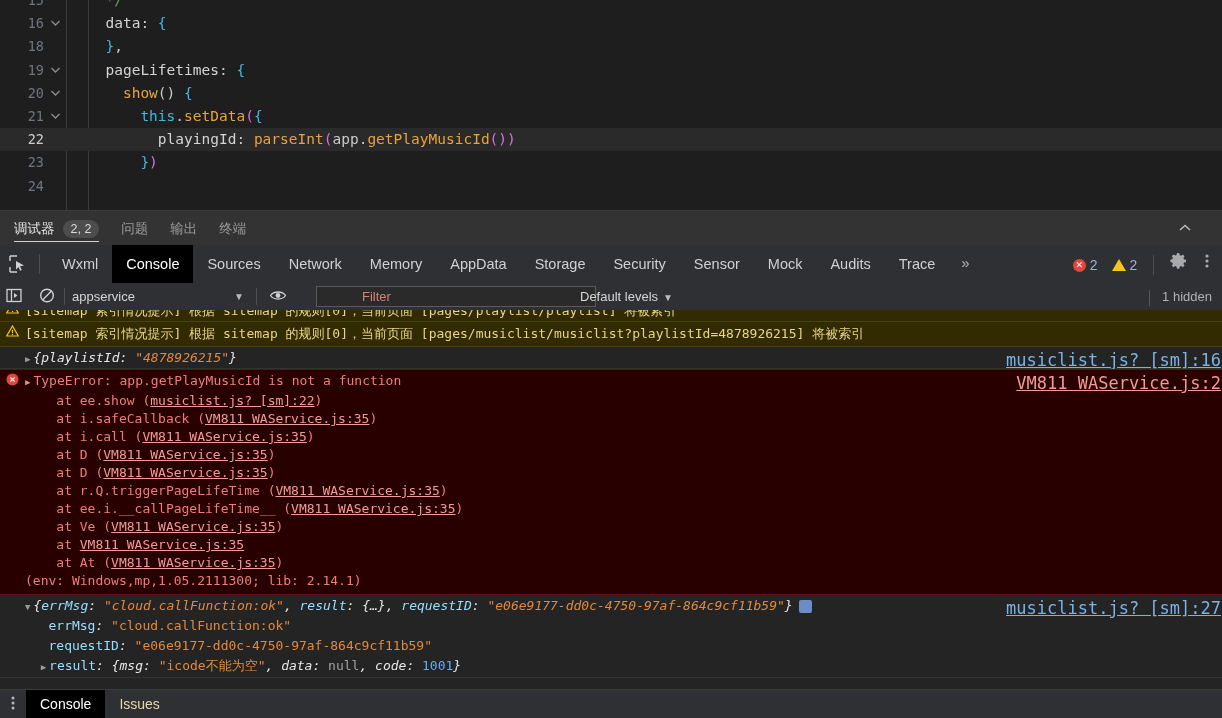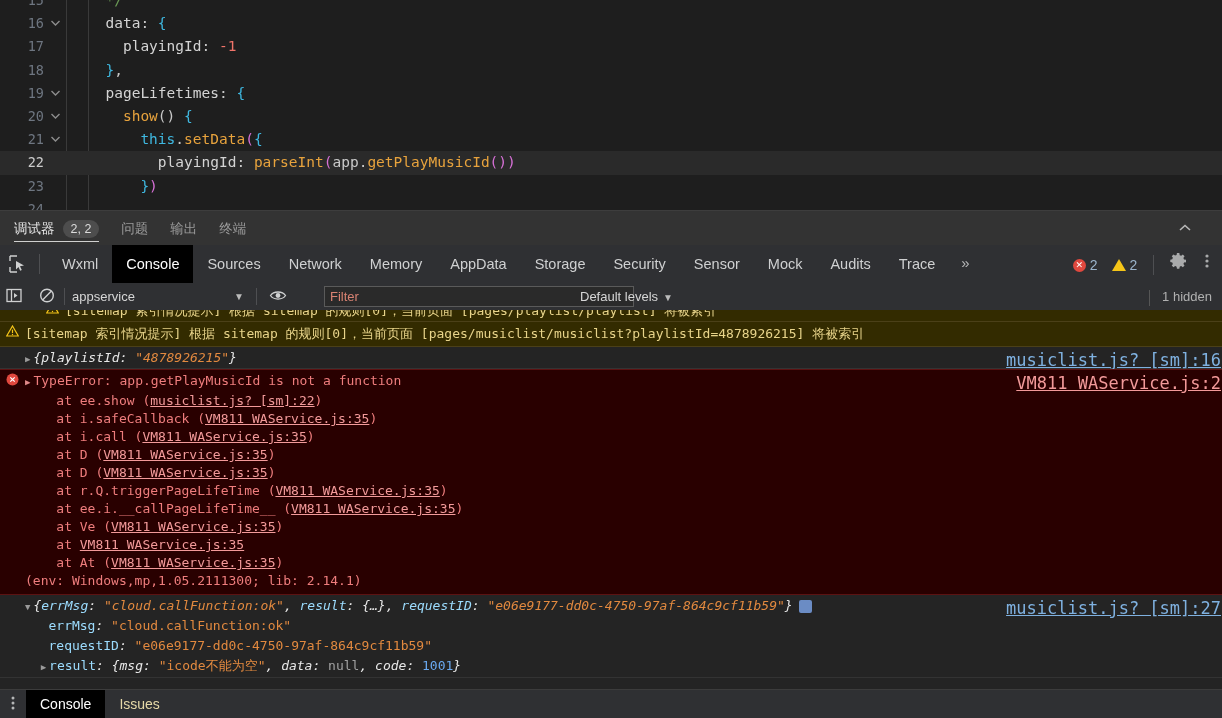--- a/index.html
+++ b/index.html
@@ -123,22 +123,22 @@
     background: #2f3033; border-bottom: 1px solid #3c3c3c;
   }
   .ct-ico { position: absolute; top: 4px; width: 20px; height: 19px; cursor: pointer; }
   .ct-vsep { position: absolute; top: 5px; width: 1px; height: 17px; background: #4e4f52; }
   .ct-select {
     position: absolute; left: 72px; top: 3px; width: 180px; height: 21px;
     color: #d6d6d6; font-size: 13px; line-height: 21px; cursor: pointer;
   }
   .ct-select .caret { position: absolute; right: 8px; top: 0; font-size: 10px; color: #bbb; }
   .ct-filter {
-    position: absolute; left: 324px; top: 3px; width: 310px; height: 21px;
-    background: #2a2a2a; border: 1px solid #5a5a5a; box-sizing: border-box;
+    position: absolute; left: 316px; top: 3px; width: 280px; height: 21px;
+    background: #2a2a2a; border: 1px solid #5a5a5a; box-sizing: border-box; padding-left: 40px;
   }
   .ct-filter input {
     width: 100%; height: 100%; box-sizing: border-box; background: transparent;
     border: none; outline: none; color: #d6d6d6; font-size: 13px;
     padding: 0 5px; font-family: "Liberation Sans", sans-serif;
   }
   .ct-filter input::placeholder { color: #d88272; opacity: 1; }
   .ct-levels {
     position: absolute; left: 580px; top: 3px; height: 21px; line-height: 21px;
     color: #d6d6d6; font-size: 13px; cursor: pointer;
@@ -220,21 +220,20 @@
 <div class="app">
 
   <div class="editor">
     <div class="gut-rule" style="left:66px;"></div>
     <div class="gut-rule" style="left:88px;"></div>
     <div id="editor-lines">
         <div class="code-line" style="margin-top: -11px;"><span class="ln">15</span><span class="fold"></span><span class="codetext"><span class="tok-comment">  */</span></span></div>
         <div class="code-line"><span class="ln">16</span><span class="fold"><svg width="11" height="8" viewBox="0 0 11 8">
               <polyline points="1.5,2 5.5,6 9.5,2" fill="none" stroke="#8d8d8d" stroke-width="1.4"></polyline>
             </svg></span><span class="codetext"><span class="tok-prop">  data</span><span class="tok-plain">: </span><span class="tok-punct">{</span></span></div>
-        <div class="code-line"><span class="ln">17</span><span class="fold"></span><span class="codetext"><span class="tok-prop">    playingId</span><span class="tok-plain">: </span><span class="tok-num">-1</span></span></div>
         <div class="code-line"><span class="ln">18</span><span class="fold"></span><span class="codetext"><span class="tok-punct">  }</span><span class="tok-plain">,</span></span></div>
         <div class="code-line"><span class="ln">19</span><span class="fold"><svg width="11" height="8" viewBox="0 0 11 8">
               <polyline points="1.5,2 5.5,6 9.5,2" fill="none" stroke="#8d8d8d" stroke-width="1.4"></polyline>
             </svg></span><span class="codetext"><span class="tok-prop">  pageLifetimes</span><span class="tok-plain">: </span><span class="tok-punct">{</span></span></div>
         <div class="code-line"><span class="ln">20</span><span class="fold"><svg width="11" height="8" viewBox="0 0 11 8">
               <polyline points="1.5,2 5.5,6 9.5,2" fill="none" stroke="#8d8d8d" stroke-width="1.4"></polyline>
             </svg></span><span class="codetext"><span class="tok-meth">    show</span><span class="tok-plain">() </span><span class="tok-punct">{</span></span></div>
         <div class="code-line"><span class="ln">21</span><span class="fold"><svg width="11" height="8" viewBox="0 0 11 8">
               <polyline points="1.5,2 5.5,6 9.5,2" fill="none" stroke="#8d8d8d" stroke-width="1.4"></polyline>
             </svg></span><span class="codetext"><span class="tok-this">      this</span><span class="tok-plain">.</span><span class="tok-meth">setData</span><span class="tok-paren">(</span><span class="tok-punct">{</span></span></div>
@@ -333,21 +332,21 @@
     <div class="ct-levels">
       <span>Default levels</span><span class="caret">▼</span>
     </div>
     <div class="ct-hidden">
       <span class="bar"></span><span>1 hidden</span>
     </div>
   </div>
 
   <div class="console" id="console-host">
       <div class="msg warn" style="height: 12px; overflow: hidden;">
-        <div class="row" style="white-space: nowrap; margin-top: -11px; margin-left: 40px;"><span class="gut ico"><svg width="13" height="12" viewBox="0 0 13 12">
+        <div class="row" style="white-space: nowrap; margin-top: -11px;"><span class="gut ico"><svg width="13" height="12" viewBox="0 0 13 12">
               <path d="M6.5 1 L12.3 11 L0.7 11 Z" fill="none" stroke="#f5c518" stroke-width="1.2"></path>
               <line x1="6.5" y1="4.6" x2="6.5" y2="8" stroke="#f5c518" stroke-width="1.2"></line>
               <circle cx="6.5" cy="9.5" r="0.7" fill="#f5c518"></circle>
             </svg></span><span class="body" style="font-family: &quot;DejaVu Sans Mono&quot;, monospace;">[sitemap 索引情况提示] 根据 sitemap 的规则[0]，当前页面 [pages/playlist/playlist] 将被索引</span></div>
       </div>
       <div class="msg warn">
         <div class="row" style="white-space: nowrap;"><span class="gut ico"><svg width="13" height="12" viewBox="0 0 13 12">
               <path d="M6.5 1 L12.3 11 L0.7 11 Z" fill="none" stroke="#f5c518" stroke-width="1.2"></path>
               <line x1="6.5" y1="4.6" x2="6.5" y2="8" stroke="#f5c518" stroke-width="1.2"></line>
               <circle cx="6.5" cy="9.5" r="0.7" fill="#f5c518"></circle>

